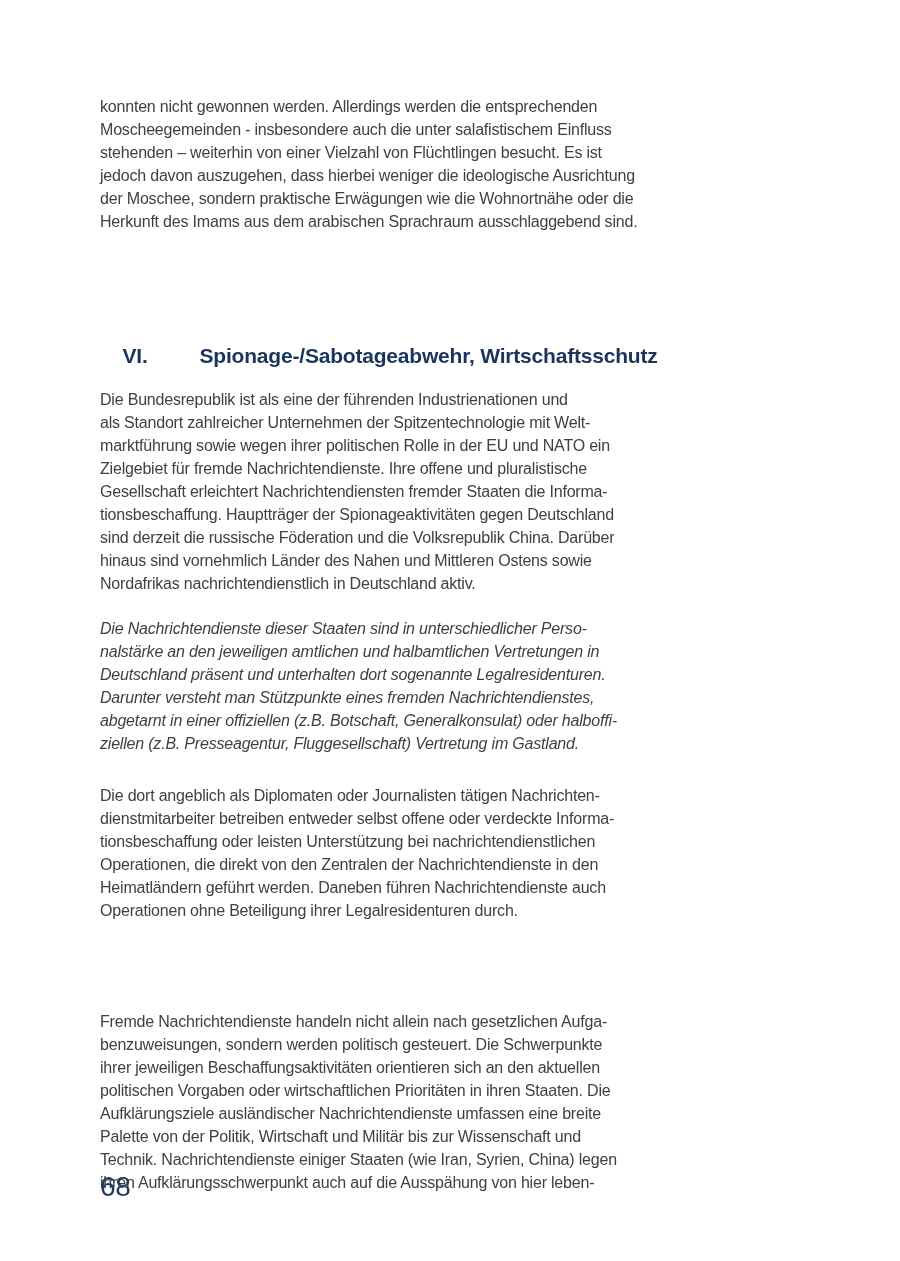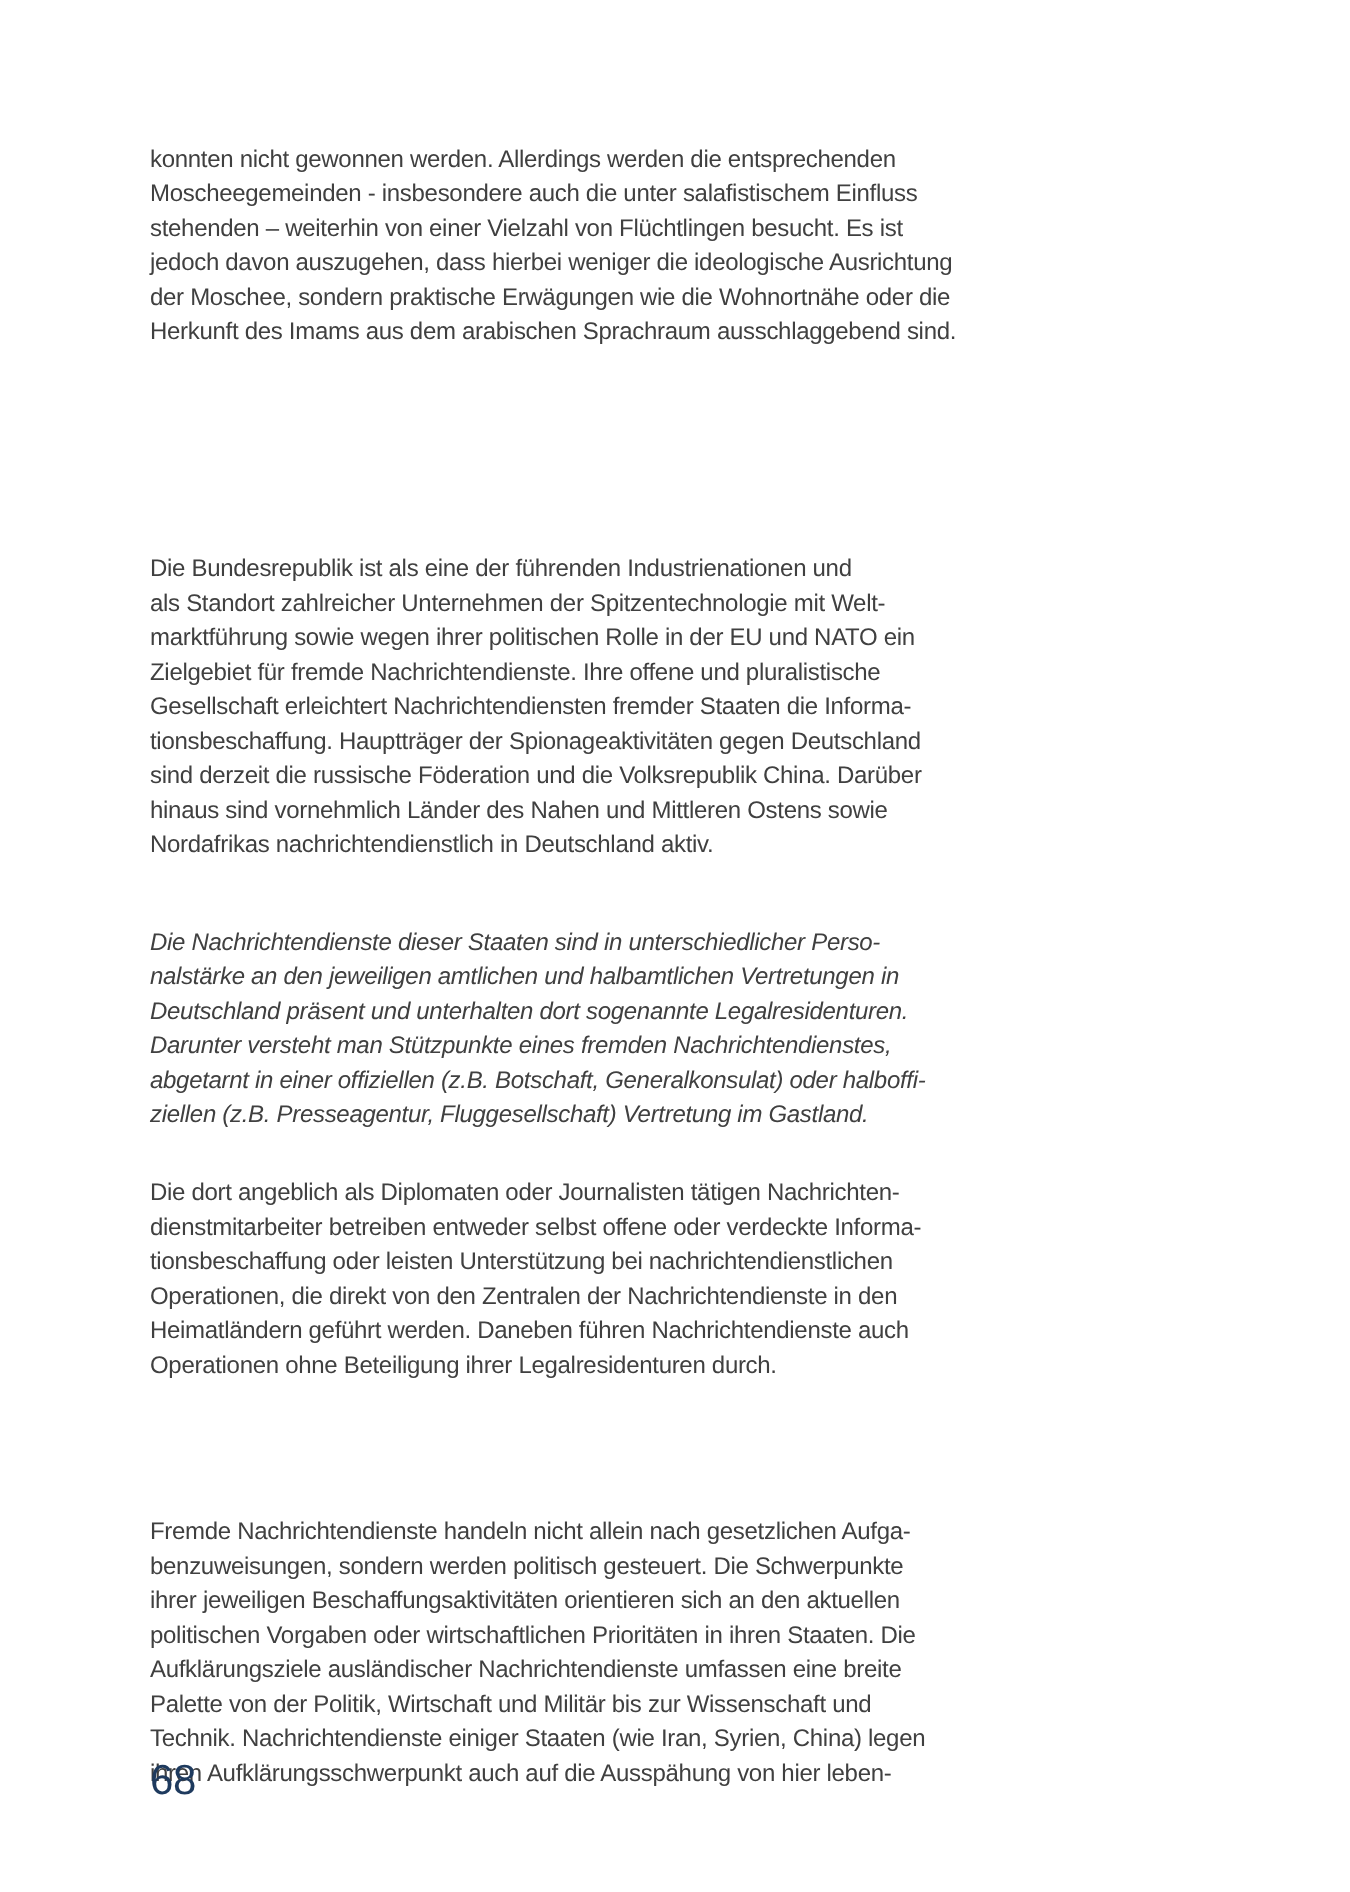--- a/index.html
+++ b/index.html
@@ -36,21 +36,21 @@
     line-height: 26px;
     color: #1a355c;
     white-space: pre;
     letter-spacing: -0.2px;
   }
   .heading .numeral {
     display: inline-block;
     width: 77px;
   }
   .p1 { top: 95px; }
-  .p2 { top: 368px; }
+  .p2 { top: 388px; }
   .p3 { top: 617px; font-style: italic; }
   .p4 { top: 784px; }
   .p5 { top: 1010px; }
   .page-number {
     position: absolute;
     left: 100px;
     top: 1174px;
     font-size: 28px;
     line-height: 25.3px;
     color: #1e3a5e;
@@ -62,20 +62,23 @@
 
 <main class="page">
 
   <p class="para p1">konnten nicht gewonnen werden. Allerdings werden die entsprechenden
 Moscheegemeinden - insbesondere auch die unter salafistischem Einfluss
 stehenden – weiterhin von einer Vielzahl von Flüchtlingen besucht. Es ist
 jedoch davon auszugehen, dass hierbei weniger die ideologische Ausrichtung
 der Moschee, sondern praktische Erwägungen wie die Wohnortnähe oder die
 Herkunft des Imams aus dem arabischen Sprachraum ausschlaggebend sind.</p>
 
+  <h2 class="heading">
+    <span class="numeral">VI.</span><span>Spionage-/Sabotageabwehr, Wirtschaftsschutz</span>
+  </h2>
 
   <p class="para p2">Die Bundesrepublik ist als eine der führenden Industrienationen und
 als Standort zahlreicher Unternehmen der Spitzentechnologie mit Welt-
 marktführung sowie wegen ihrer politischen Rolle in der EU und NATO ein
 Zielgebiet für fremde Nachrichtendienste. Ihre offene und pluralistische
 Gesellschaft erleichtert Nachrichtendiensten fremder Staaten die Informa-
 tionsbeschaffung. Hauptträger der Spionageaktivitäten gegen Deutschland
 sind derzeit die russische Föderation und die Volksrepublik China. Darüber
 hinaus sind vornehmlich Länder des Nahen und Mittleren Ostens sowie
 Nordafrikas nachrichtendienstlich in Deutschland aktiv.</p>

